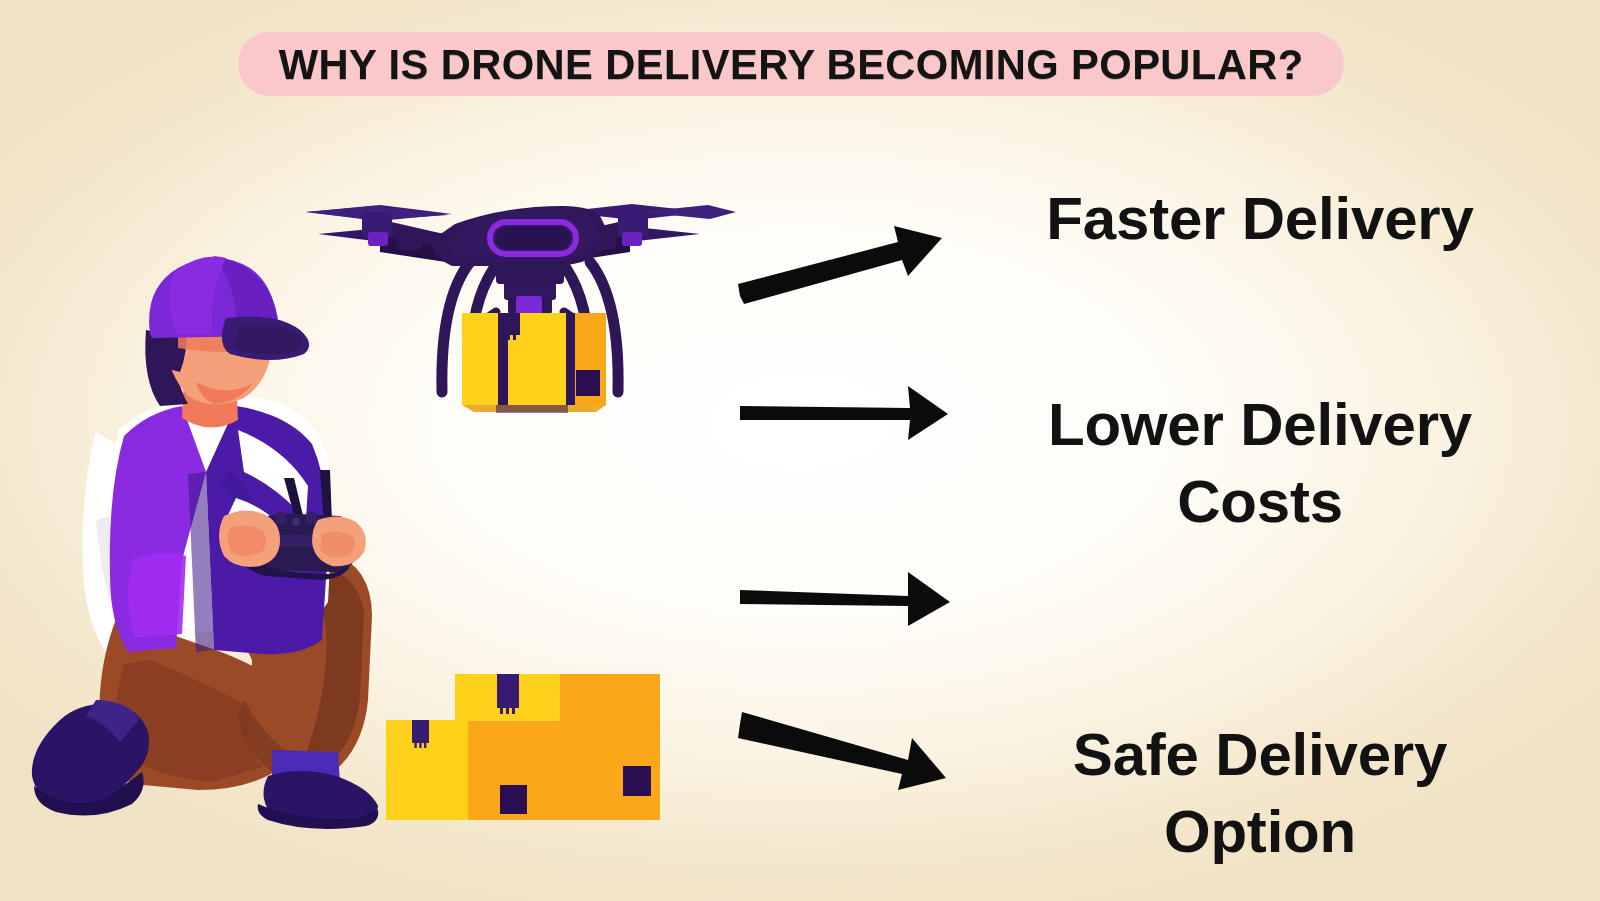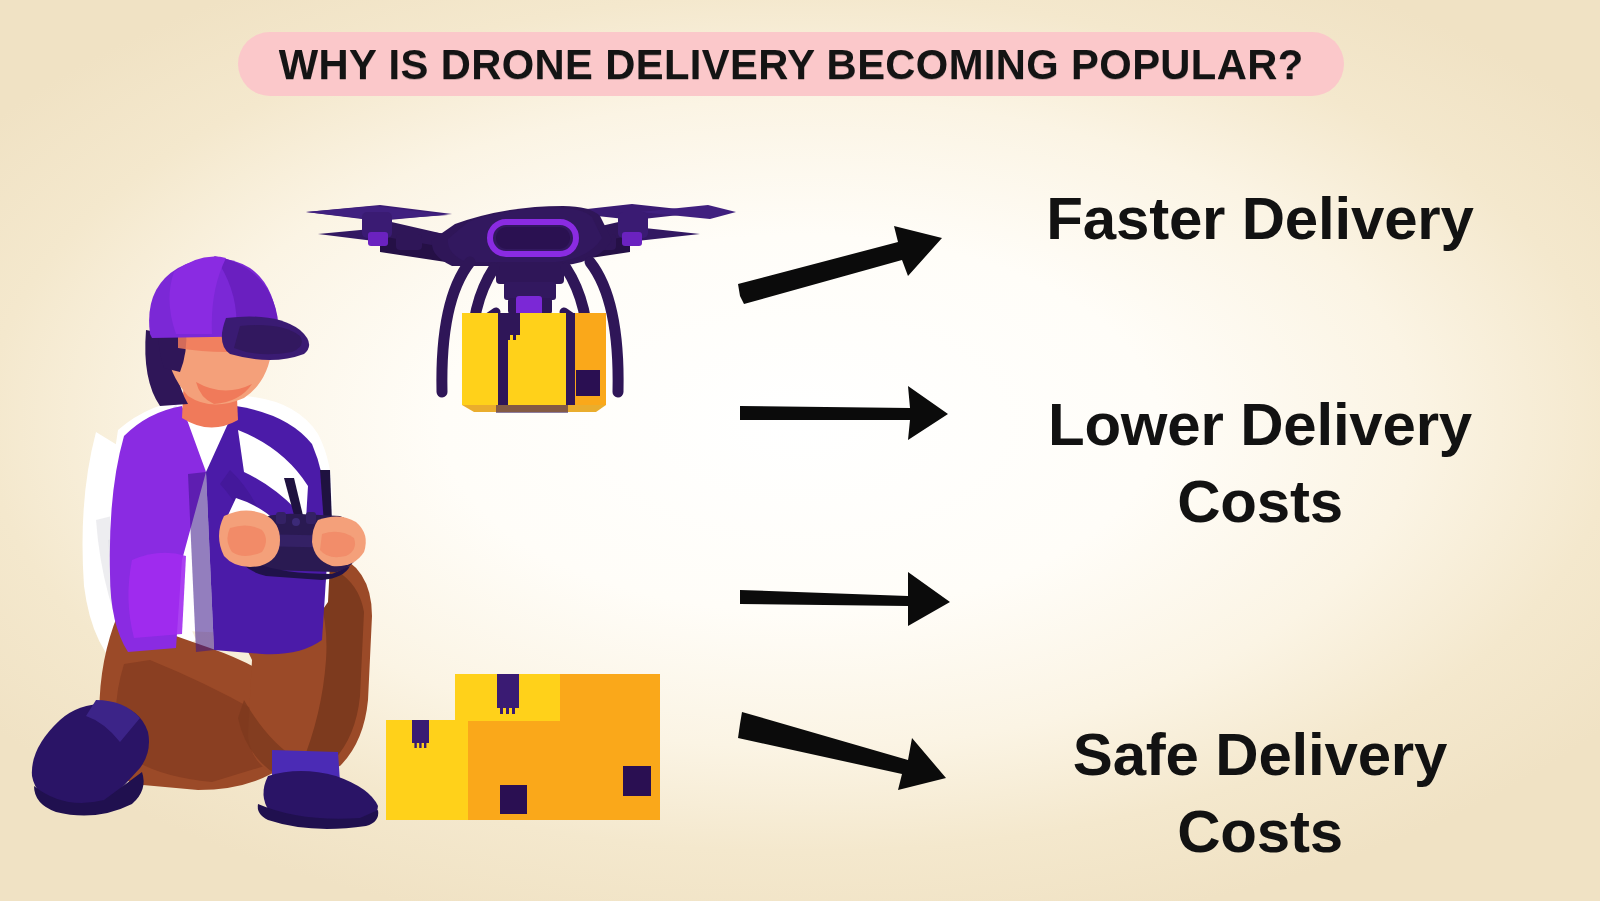--- a/index.html
+++ b/index.html
@@ -302,15 +302,15 @@
   <svg class="arrow a3" width="240" height="80" viewBox="0 0 240 80">
     <path d="M22 38 L190 44 L190 20 L232 50 L190 74 L190 54 L22 52 Z" fill="#0b0b0b"></path>
   </svg>
 
   <svg class="arrow a4" width="240" height="110" viewBox="0 0 240 110">
     <path d="M22 24 L24 12 L190 60 L194 38 L228 78 L180 90 L184 74 L20 38 Z" fill="#0b0b0b"></path>
   </svg>
 
   <div class="benefit b1">Faster Delivery</div>
   <div class="benefit b2">Lower Delivery Costs</div>
-  <div class="benefit b4">Safe Delivery Costs</div>
+  <div class="benefit b4">Safe Delivery Option</div>
 
 </div>
 
 </body></html>

